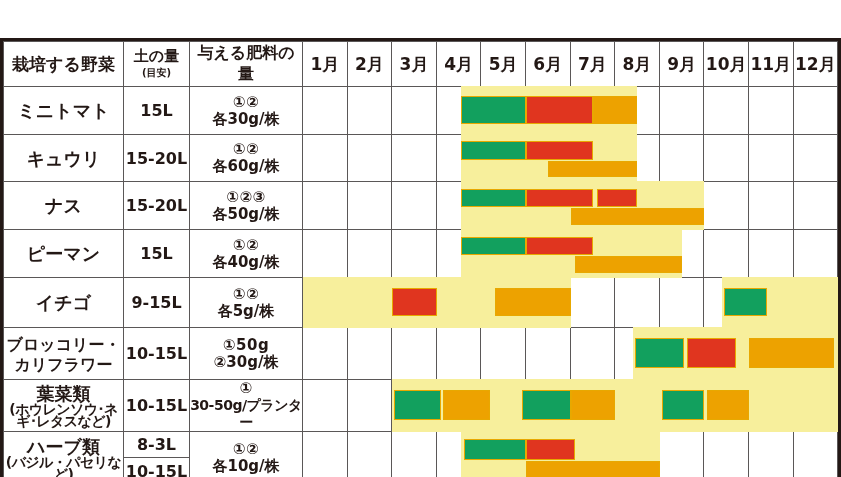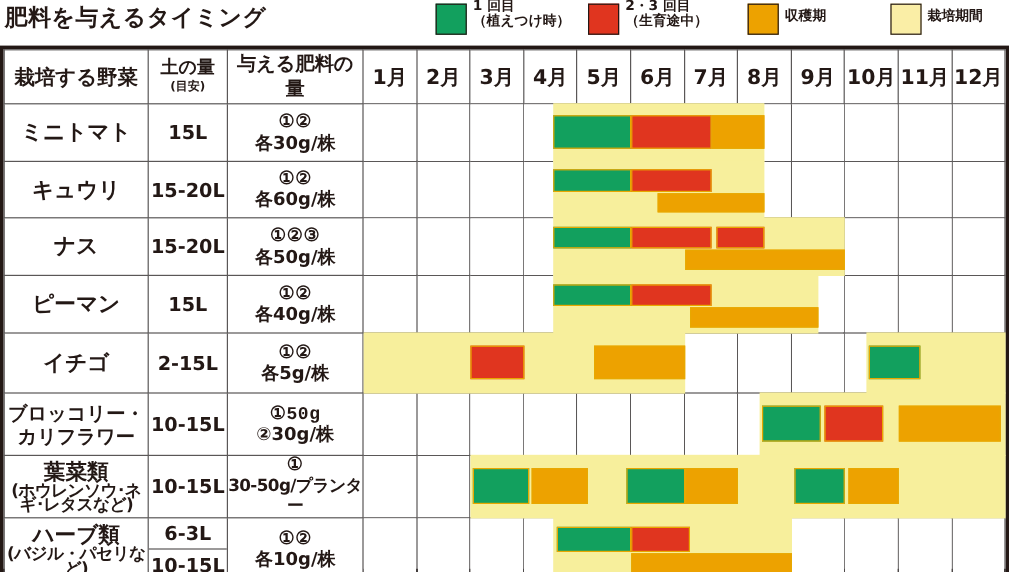--- a/index.html
+++ b/index.html
@@ -65,60 +65,37 @@
   td.veg{font-size:18px;line-height:19px;}
   td.veg .sub{display:block;font-size:14px;line-height:12px;letter-spacing:-0.6px;}
   td.soil{font-size:16px;}
   td.soil2{padding:0;}
   td.soil2 .half{
     height:50%;display:flex;align-items:center;justify-content:center;
     font-size:16px;font-weight:bold;box-sizing:border-box;
   }
   td.soil2 .half.top{border-bottom:1px solid #5a5757;}
   td.fert{font-size:15px;line-height:17px;}
-  td.fert .l1{display:block;letter-spacing:0.5px;font-family:Liberation Mono, monospace;}
+  td.fert .l1{display:block;letter-spacing:0.5px;}
   td.fert .l2{display:block;}
   td.fert.small .l2{font-size:14px;letter-spacing:-0.5px;}
 
   
   td.tl{position:relative;padding:0;background:#fff;}
   .band{position:absolute;pointer-events:none;box-sizing:border-box;}
   .band.yellow{background:#f7ef9c;z-index:1;}
   .band.green{background:#12a05e;border:1px solid #e8a800;z-index:3;}
   .band.red{background:#e0351f;border:1px solid #e8a800;z-index:3;}
   .band.orange{background:#eda200;border:1px solid #e8a800;z-index:3;}
 </style>
 </head>
 <body>
 
 <div id="root">
 
-  <div class="header-band">
-    <div class="title">肥料を与えるタイミング</div>
-    <div class="legend">
-        <div class="legend-item" style="left: 0px;">
-          <div class="swatch" style="background: rgb(18, 160, 94);"></div>
-          <div class="legend-label">1 回目
-（植えつけ時）</div>
-        </div>
-        <div class="legend-item" style="left: 127px;">
-          <div class="swatch" style="background: rgb(224, 53, 31);"></div>
-          <div class="legend-label">2・3 回目
-（生育途中）</div>
-        </div>
-        <div class="legend-item" style="left: 260px;">
-          <div class="swatch" style="background: rgb(237, 162, 0);"></div>
-          <div class="legend-label single">収穫期</div>
-        </div>
-        <div class="legend-item" style="left: 379px;">
-          <div class="swatch" style="background: rgb(250, 238, 166);"></div>
-          <div class="legend-label single">栽培期間</div>
-        </div>
-      </div>
-  </div>
 
   <div class="table-wrap">
     <table class="grid">
       <colgroup>
         <col style="width:120px">
         <col style="width:66px">
         <col style="width:113px">
         <col style="width:44.6px">
           <col style="width:44.6px">
           <col style="width:44.6px">
@@ -259,21 +236,21 @@
             <td class="tl"></td>
             <td class="tl"></td>
             <td class="tl"></td>
             <td class="tl"></td>
             <td class="tl"></td>
             <td class="tl"></td>
             <td class="tl"></td>
           </tr>
           <tr style="height: 50px;">
             <td class="veg"><span style="white-space: pre-line;">イチゴ</span></td>
-            <td class="soil">2-15L</td>
+            <td class="soil">9-15L</td>
             <td class="fert">
               <span class="l1">①②</span>
               <span class="l2">各5g/株</span>
             </td>
             <td class="tl">
               <div style="position: absolute; left: 0px; top: 0px; height: 100%; width: 535.2px;">
                 <div class="band yellow" style="left: 0px; width: 267.6px; top: -1px; height: calc(100% + 2px);"></div>
                 <div class="band yellow" style="left: 419.24px; width: 115.96px; top: -1px; height: calc(100% + 2px);"></div>
                 <div class="band red" style="left: 89.2px; width: 44.6px; top: 20%; height: 58%;"></div>
                 <div class="band orange" style="left: 191.78px; width: 75.82px; top: 20%; height: 58%;"></div>
@@ -346,21 +323,21 @@
             <td class="tl"></td>
             <td class="tl"></td>
             <td class="tl"></td>
             <td class="tl"></td>
             <td class="tl"></td>
             <td class="tl"></td>
           </tr>
           <tr style="height: 53px;">
             <td class="veg"><span style="white-space: pre-line;">ハーブ類</span><span class="sub">(バジル・パセリなど)</span></td>
             <td class="soil2">
-              <div class="half top">6-3L</div>
+              <div class="half top">8-3L</div>
               <div class="half">10-15L</div>
             </td>
             <td class="fert">
               <span class="l1">①②</span>
               <span class="l2">各10g/株</span>
             </td>
             <td class="tl">
               <div style="position: absolute; left: 0px; top: 0px; height: 100%; width: 535.2px;">
                 <div class="band yellow" style="left: 158.33px; width: 198.47px; top: -1px; height: calc(100% + 2px);"></div>
                 <div class="band green" style="left: 160.56px; width: 62.44px; top: 14%; height: 40%;"></div>

